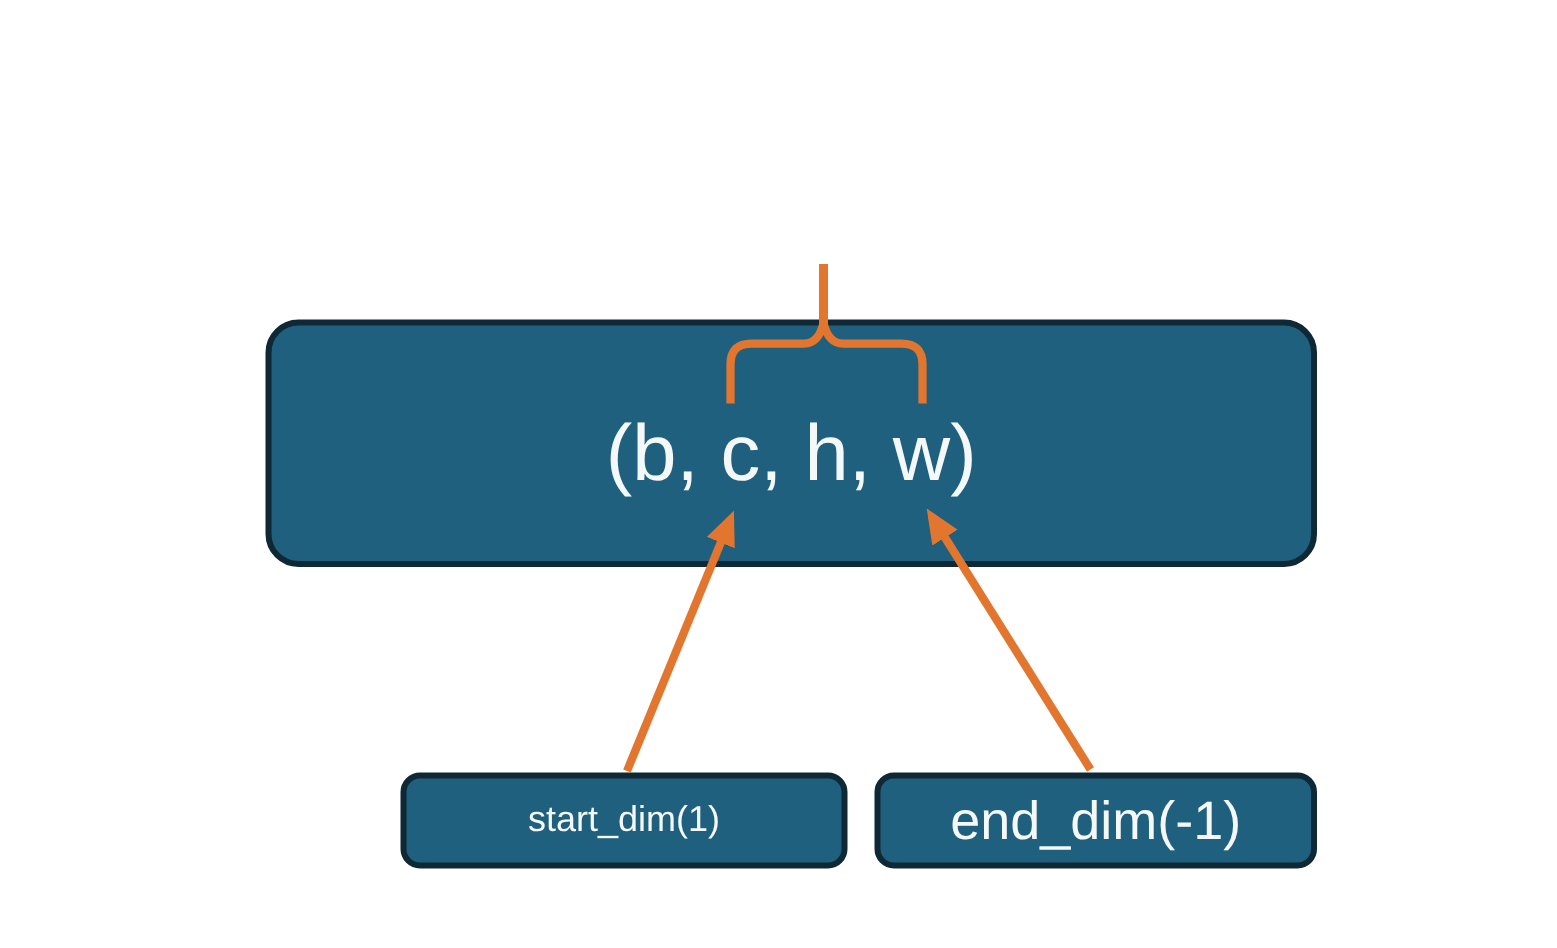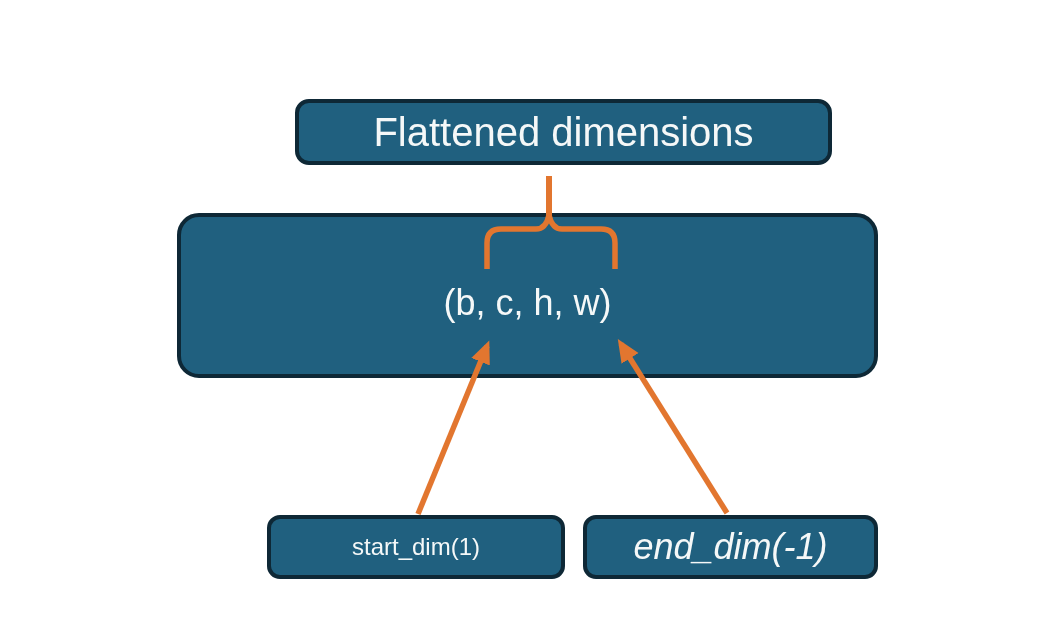--- a/index.html
+++ b/index.html
@@ -32,36 +32,35 @@
   #title-box {
     left: 295px; top: 99px;
     width: 537px; height: 66px;
     border-radius: 14px;
     font-size: 40px;
   }
   #tensor-box {
     left: 177px; top: 213px;
     width: 701px; height: 165px;
     border-radius: 22px;
-    font-size: 36px;
+    font-size: 53px;
     text-align: center;
   }
   #tensor-box .lbl { padding-top: 14px; }
   #start-box {
     left: 267px; top: 515px;
     width: 298px; height: 64px;
     border-radius: 13px;
     font-size: 24px;
   }
   #end-box {
     left: 583px; top: 515px;
     width: 295px; height: 64px;
     border-radius: 13px;
     font-size: 36px;
-    font-style: italic;
   }
   svg.overlay {
     position: absolute;
     left: 0; top: 0;
     width: 1038px;
     height: 632px;
     pointer-events: none;
   }
   .conn {
     stroke: var(--connector, #e2762f);
@@ -71,23 +70,20 @@
   .conn-fill {
     fill: var(--connector, #e2762f);
     stroke: none;
   }
 </style>
 </head>
 <body>
 
 <div class="stage">
 
-  <div class="node" id="title-box">
-    <span class="lbl">Flattened dimensions</span>
-  </div>
 
   <div class="node" id="tensor-box">
     <span class="lbl">(b, c, h, w)</span>
   </div>
 
   <div class="node" id="start-box">
     <span class="lbl">start_dim(1)</span>
   </div>
 
   <div class="node" id="end-box">

